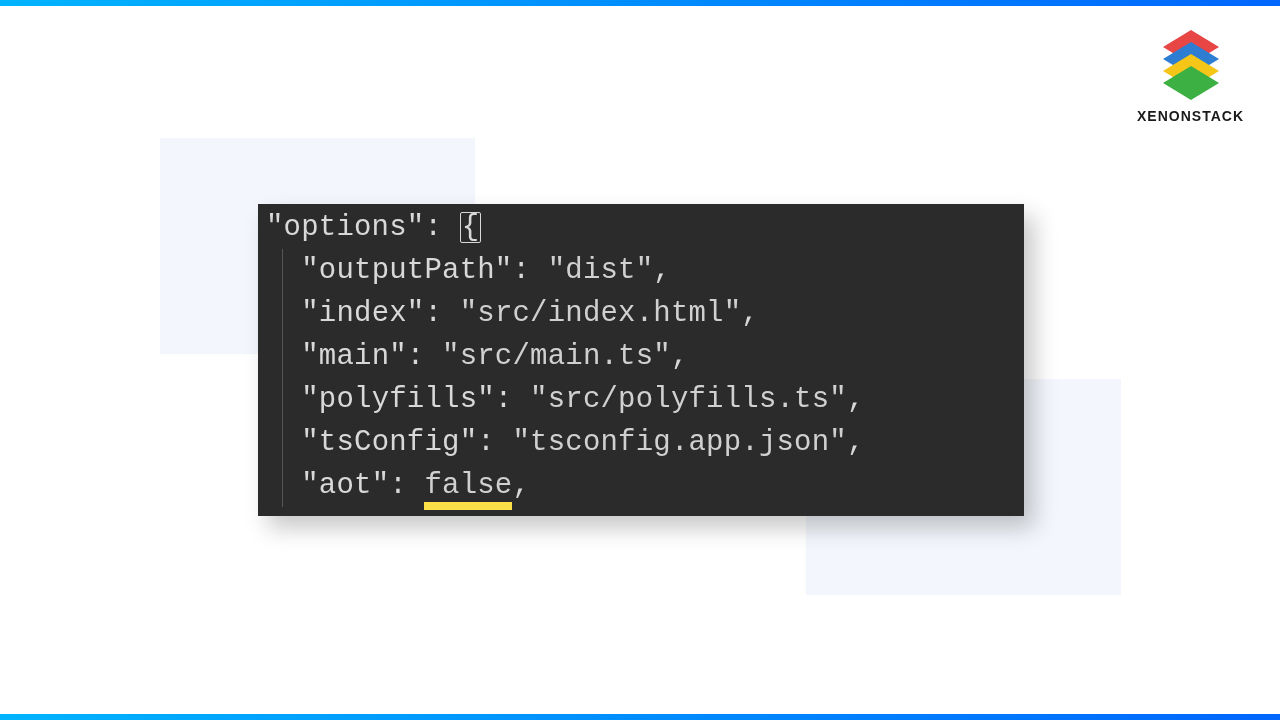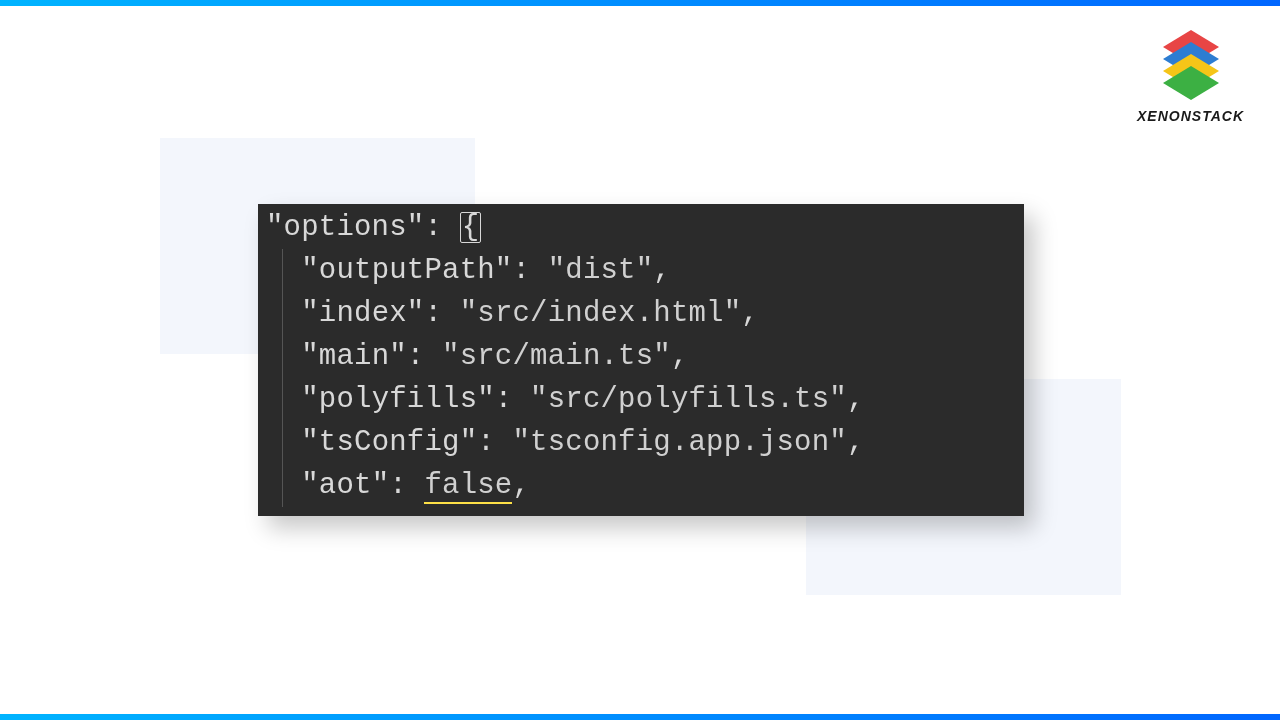--- a/index.html
+++ b/index.html
@@ -1,21 +1,21 @@
 <!DOCTYPE html>
 <html><head>
 <meta charset="utf-8">
 <style>
 * { margin: 0; padding: 0; box-sizing: border-box; }
 html, body { width: 1280px; height: 720px; font-family: "Segoe UI", Arial, sans-serif; background: #fff; overflow: hidden; }
 
 .top-bar { position: absolute; top: 0; left: 0; width: 1280px; height: 6px; background: linear-gradient(90deg, #00b4ff 0%, #0066ff 100%); }
 .bottom-bar { position: absolute; top: 714px; left: 0; width: 1280px; height: 6px; background: linear-gradient(90deg, #00b4ff 0%, #0066ff 100%); }
 
-.logo { position: absolute; top: 30px; right: 36px; display: flex; flex-direction: column; align-items: center; gap: 8px; font-style: italic; }
+.logo { position: absolute; top: 30px; right: 36px; display: flex; flex-direction: column; align-items: center; gap: 8px; }
 .logo-mark { width: 56px; height: 70px; position: relative; }
 .rhombus { position: absolute; left: 50%; width: 56px; height: 34px; transform: translateX(-50%); }
 .rhombus svg { display: block; }
 .r1 { top: 0; }
 .r2 { top: 12px; }
 .r3 { top: 24px; }
 .r4 { top: 36px; }
 .logo-text { font-size: 14px; font-weight: 700; letter-spacing: 1px; color: #1a1a1a; }
 
 .deco-top { position: absolute; top: 138px; left: 160px; width: 315px; height: 216px; background: #f3f6fc; }
@@ -37,21 +37,21 @@
   line-height: 43px;
   color: #d8d8d8;
   white-space: pre;
   padding: 2px 8px 0 8px;
   letter-spacing: 0.2px;
   position: absolute;
   top: 0; left: 0;
 }
 .kw { color: #d8d8d8; }
 .str { color: #d0d0d0; }
-.bool { color: #d0d0d0; border-bottom: 2px solid #fde047; padding-bottom: 0; }
+.bool { color: #d0d0d0; border-bottom: 8px solid #fde047; padding-bottom: 0; }
 .cursor-brace {
   display: inline-block;
   border: 1px solid #d8d8d8;
   padding: 0 1px;
   border-radius: 2px;
   line-height: 1;
 }
 .indent-guide {
   position: absolute;
   top: 45px;

